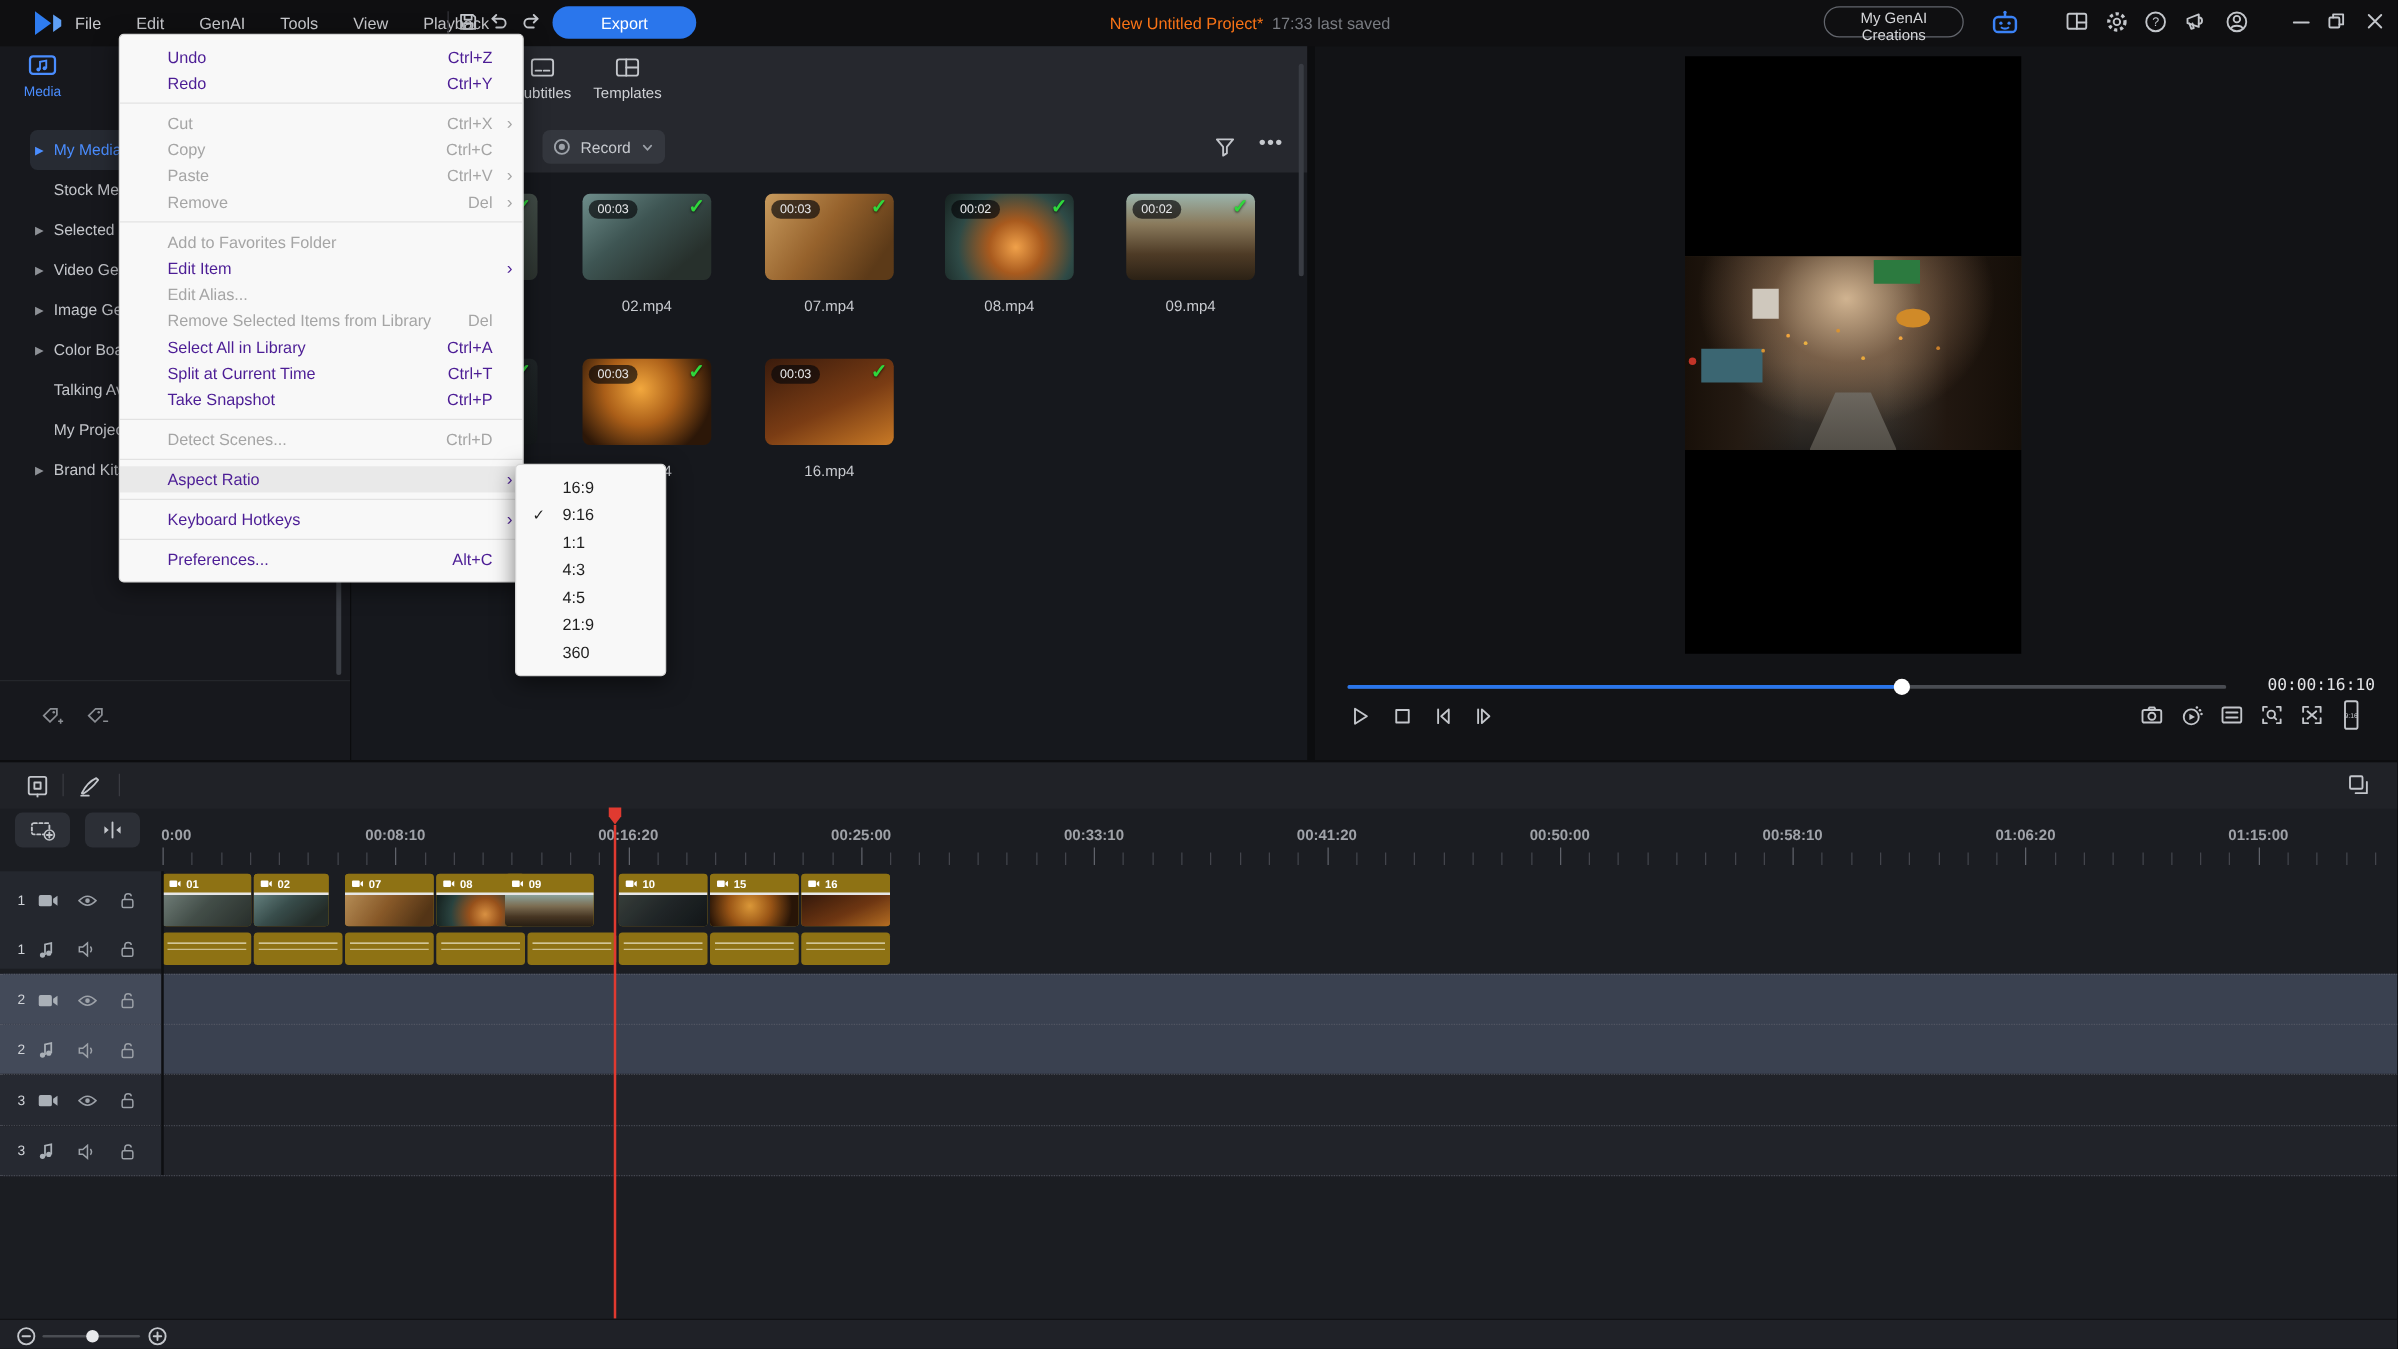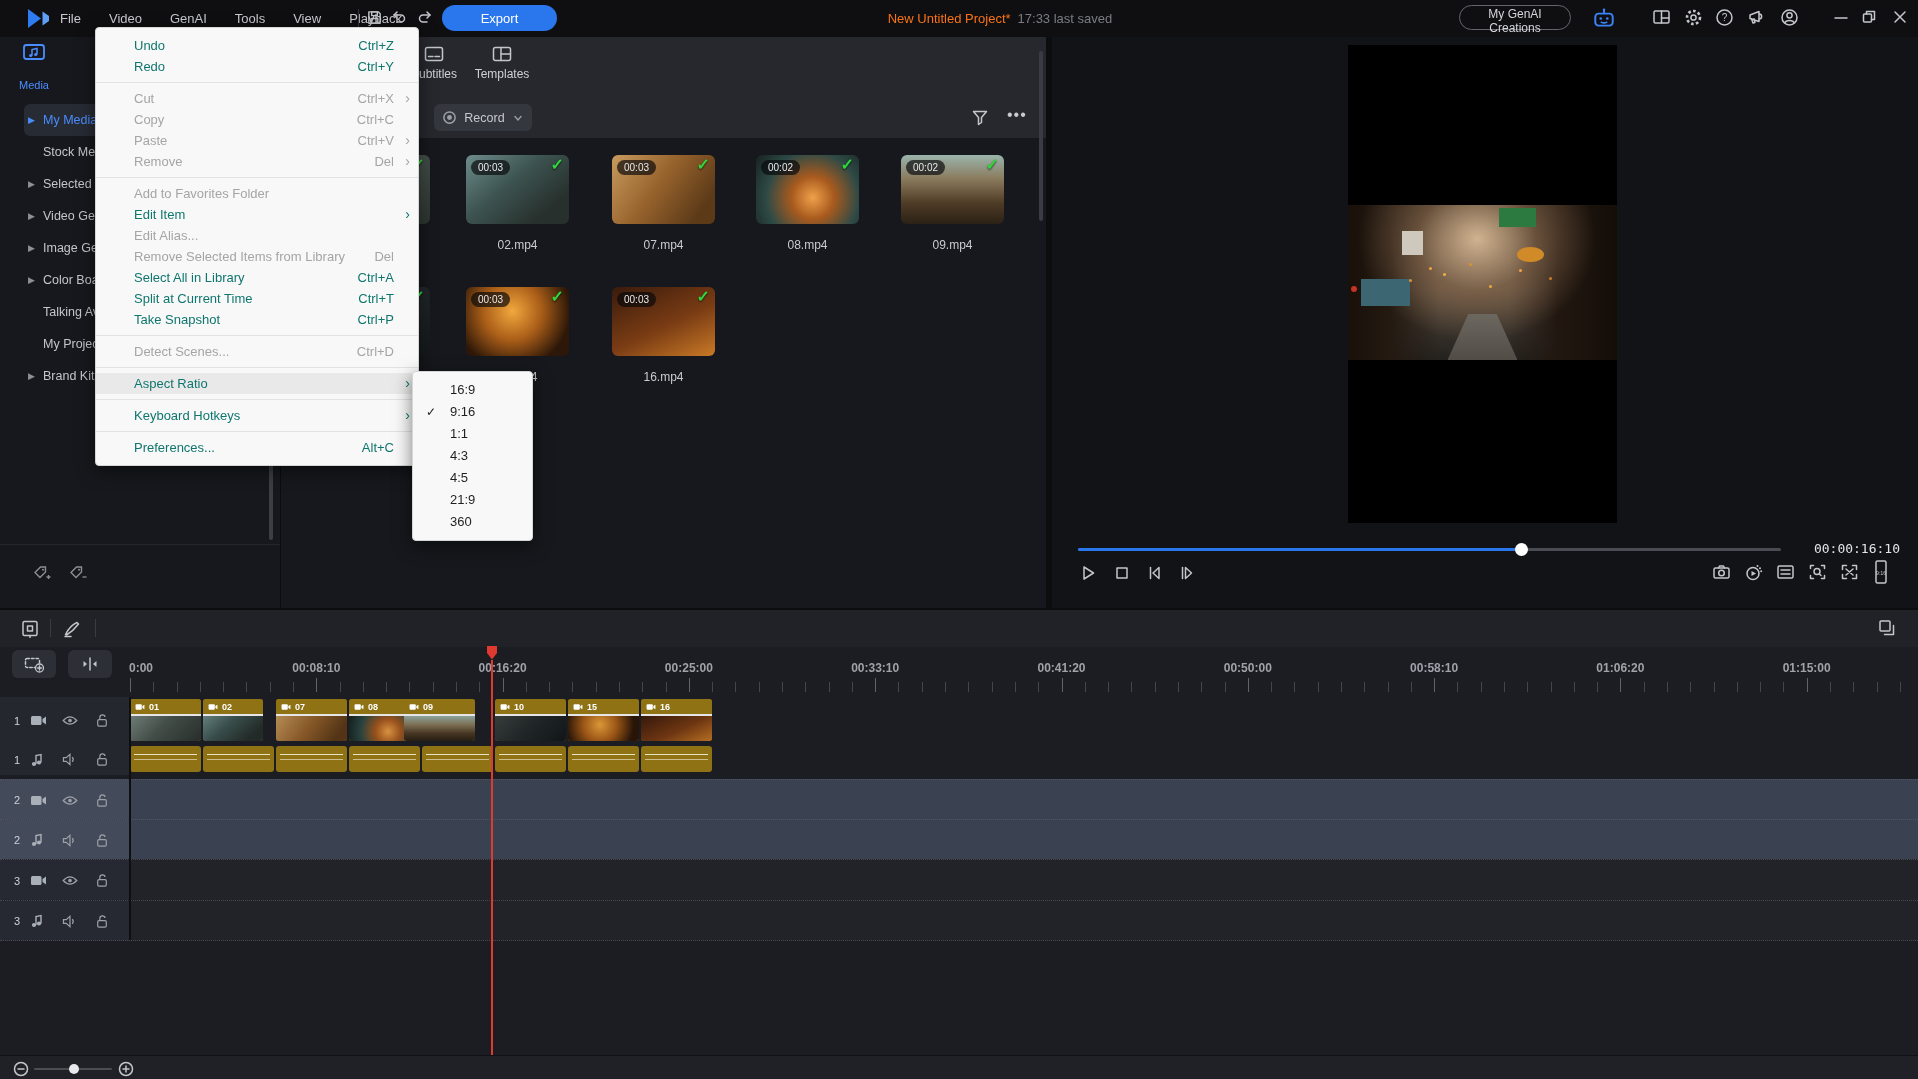--- a/index.html
+++ b/index.html
@@ -22,21 +22,21 @@
   #genai-btn{position:absolute;left:1459px;top:5px;width:112px;height:25px;border:1px solid #63666d;border-radius:13px;background:transparent;
       color:#d5d6d9;font-family:"Liberation Sans",sans-serif;font-size:12px;}
   .tr-ic{position:absolute;top:8px;}
   
   #sidebar{position:absolute;left:0;top:37px;width:281px;height:571px;background:#17181d;}
   #media-panel{position:absolute;left:281px;top:37px;width:765px;height:571px;background:#16181d;}
   #preview-panel{position:absolute;left:1046px;top:37px;width:872px;height:571px;background:#121316;border-left:6px solid #0c0d0f;}
   #timeline{position:absolute;left:0;top:608px;width:1918px;height:471px;background:#1b1d22;border-top:2px solid #0c0d0f;}
   
   .side-tab{position:absolute;top:5px;width:60px;text-align:center;}
-  .side-tab .lbl{display:block;margin-top:14px;font-size:11px;}
+  .side-tab .lbl{display:block;margin-top:3px;font-size:11px;}
   #tab-media{left:4px;color:#4a8dff;}
   #tab-audio{left:82px;color:#9a9da3;}
   #side-list{position:absolute;left:0;top:67px;width:281px;}
   .side-row{position:relative;height:32px;line-height:32px;margin:0 14px 0 24px;padding-left:19px;border-radius:6px;
       color:#c4c6cb;font-size:12.5px;white-space:nowrap;overflow:hidden;}
   .side-row .arr{position:absolute;left:4px;top:0;font-size:9px;color:#8d9096;}
   .side-row.sel{background:#272b33;color:#4a8dff;}
   .side-row.sel .arr{color:#4a8dff;}
   #side-scroll{position:absolute;left:269px;top:67px;width:4px;height:436px;background:#3b3e45;border-radius:2px;}
   #side-divider{position:absolute;left:280px;top:0;width:1px;height:571px;background:#0b0c0e;}
@@ -114,21 +114,21 @@
   .aclip::after{content:"";position:absolute;left:4px;right:4px;top:13px;height:1px;background:rgba(255,255,240,.55);}
   #playhead-line{position:absolute;left:491px;top:50px;width:2px;height:395px;background:#e03a30;}
   #playhead-cap{position:absolute;left:485px;top:35px;}
   #tl-bottom{position:absolute;left:0;top:445px;width:1918px;height:26px;background:#1f2127;border-top:1px solid #101114;}
   #zoom-track{position:absolute;left:34px;top:12px;width:78px;height:2px;background:#4a4d53;border-radius:1px;}
   #zoom-knob{position:absolute;top:-4px;width:10px;height:10px;border-radius:50%;background:#e8e9ec;}
   .zb-ic{position:absolute;top:5px;}
   
   #edit-menu{position:absolute;left:95px;top:27px;width:322px;background:#f8f8f8;border:1px solid #d6d6d6;border-radius:4px;
      box-shadow:0 5px 18px rgba(0,0,0,.5);padding:7px 0;z-index:50;}
-  .menu-row{position:relative;height:21px;line-height:21px;padding-left:38px;color:#0f766e;font-size:13px;white-space:nowrap;}
+  .menu-row{position:relative;height:21px;line-height:21px;padding-left:38px;color:#4c1d95;font-size:13px;white-space:nowrap;}
   .menu-row.dis{color:#a5a5a5;}
   .menu-row.hl{background:#e9e9e9;}
   .m-short{position:absolute;right:24px;color:inherit;}
   .m-arrow{position:absolute;right:8px;top:0;color:inherit;font-size:14px;}
   .menu-sep{height:11px;position:relative;}
   .menu-sep::before{content:"";position:absolute;left:0px;right:0px;top:5px;height:1px;background:#e2e2e2;}
   #aspect-menu{position:absolute;left:412px;top:371px;width:119px;background:#f8f8f8;border:1px solid #d6d6d6;border-radius:4px;
      box-shadow:0 5px 18px rgba(0,0,0,.5);padding:7px 0;z-index:51;}
   .as-row{position:relative;height:22px;line-height:22px;padding-left:37px;color:#1f1f1f;font-size:13px;}
   .as-chk{position:absolute;left:13px;font-size:12px;}
@@ -140,21 +140,21 @@
 
   <div id="topbar">
     <span id="logo" class="ic">
         <svg width="26" height="23" viewBox="0 0 26 23">
           <path d="M2 2 L15 11.5 L2 21 Z" fill="#2e7cf0"></path>
           <path d="M16.5 4.5 V18.5 L23 14 V9 Z" fill="#5fa0f5"></path>
         </svg>
       </span>
     <div id="menubar-items">
         <span class="mb-item">File</span>
-        <span class="mb-item">Video</span>
+        <span class="mb-item">Edit</span>
         <span class="mb-item">GenAI</span>
         <span class="mb-item">Tools</span>
         <span class="mb-item">View</span>
         <span class="mb-item">Playback</span>
       </div>
     <div class="tb-sep"></div>
     <span class="ic tb-ic" style="left:366px">
         <svg width="17" height="17" viewBox="0 0 18 18">
           <path d="M3 3 H13 L15 5 V15 H3 Z" stroke="#c3c6cb" fill="none" stroke-width="1.5" stroke-linecap="round" stroke-linejoin="round"></path>
           <rect x="6" y="3" width="6" height="4" stroke="#c3c6cb" fill="none" stroke-width="1.5" stroke-linecap="round" stroke-linejoin="round"></rect>

